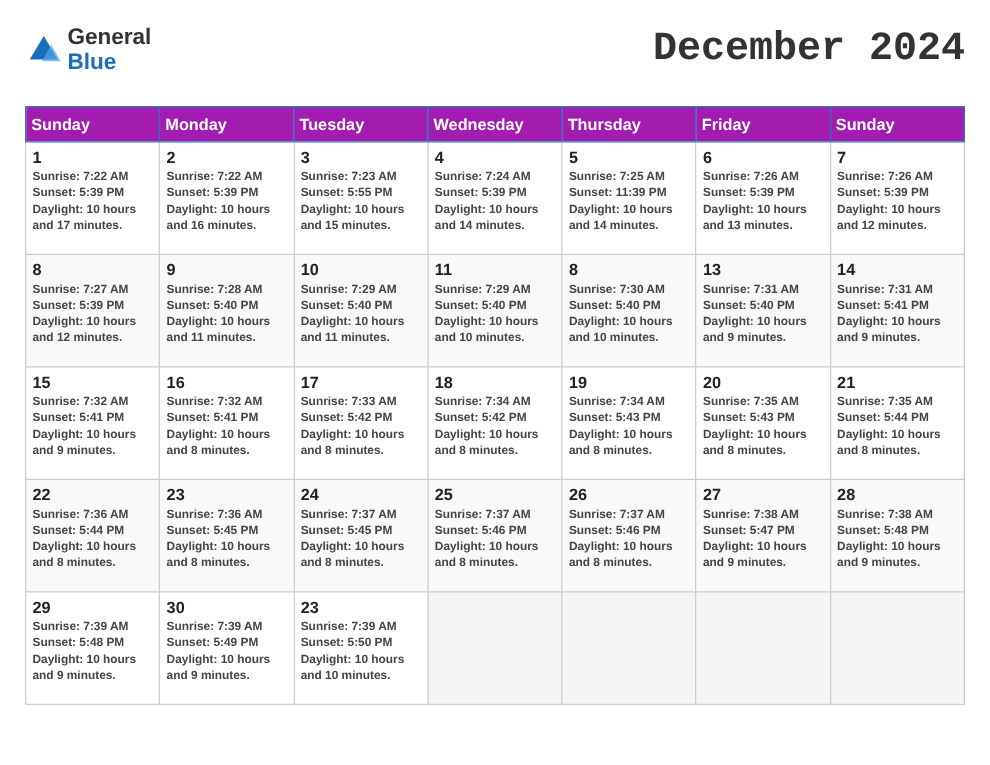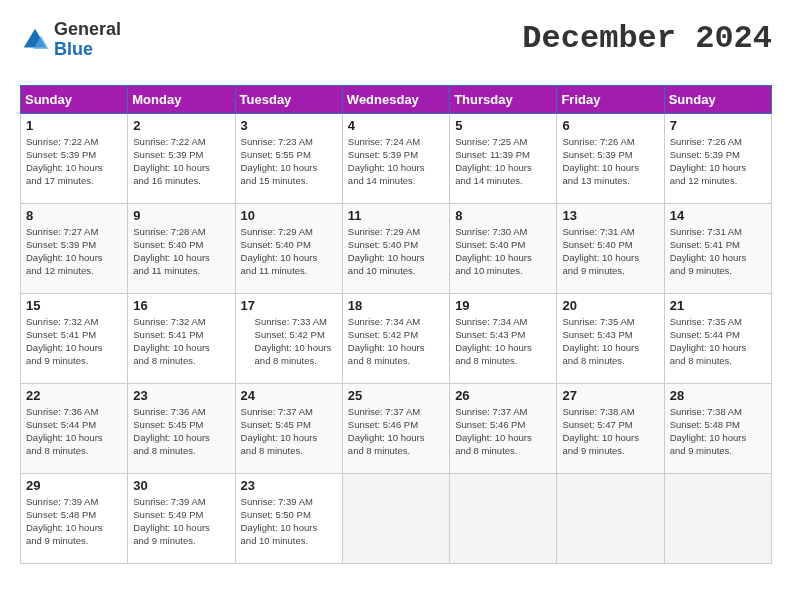--- a/index.html
+++ b/index.html
@@ -76,20 +76,21 @@
       font-size: 13px;
       font-weight: bold;
       color: #222;
       display: block;
       margin-bottom: 2px;
     }
     .day-info {
       font-size: 9.5px;
       line-height: 1.4;
       color: #444;
+      font-weight: bold;
     }
     tr:nth-child(even) td:not(.empty) {
       background: #f9f9f9;
     }
   </style>
 </head>
 <body>
 
 <div class="header">
   <div class="logo">
@@ -232,21 +233,21 @@
         </td>
         <td>
           <span class="day-num">16</span>
           <div class="day-info" style="white-space: pre-line;">Sunrise: 7:32 AM
 Sunset: 5:41 PM
 Daylight: 10 hours
 and 8 minutes.</div>
         </td>
         <td>
           <span class="day-num">17</span>
-          <div class="day-info" style="white-space: pre-line; margin-left: 14px;">Sunrise: 7:33 AM
+          <div class="day-info" style="white-space: pre-line;">Sunrise: 7:33 AM
 Sunset: 5:42 PM
 Daylight: 10 hours
 and 8 minutes.</div>
         </td>
         <td>
           <span class="day-num">18</span>
           <div class="day-info" style="white-space: pre-line;">Sunrise: 7:34 AM
 Sunset: 5:42 PM
 Daylight: 10 hours
 and 8 minutes.</div>

